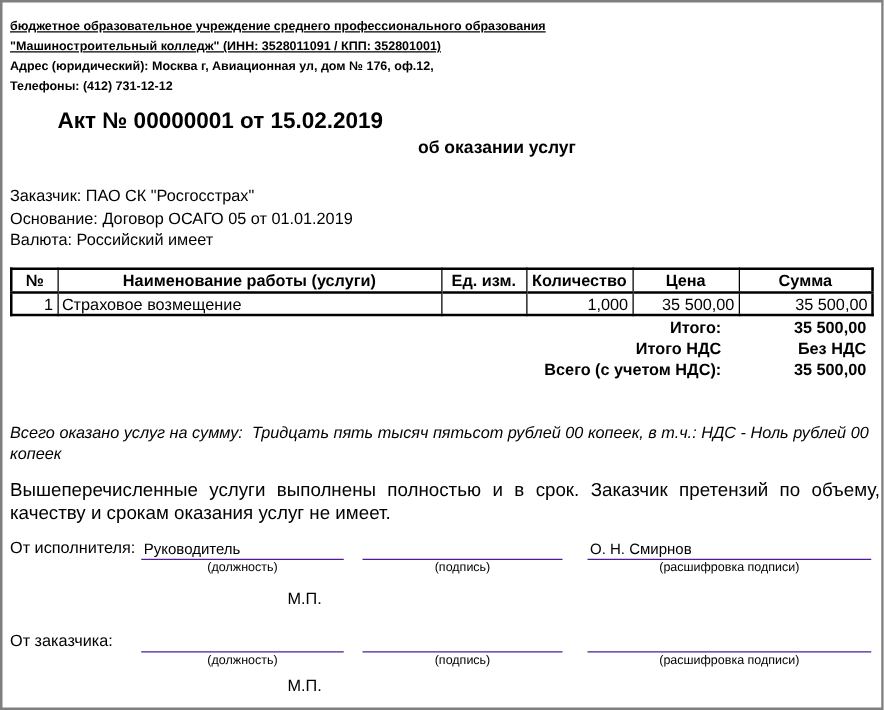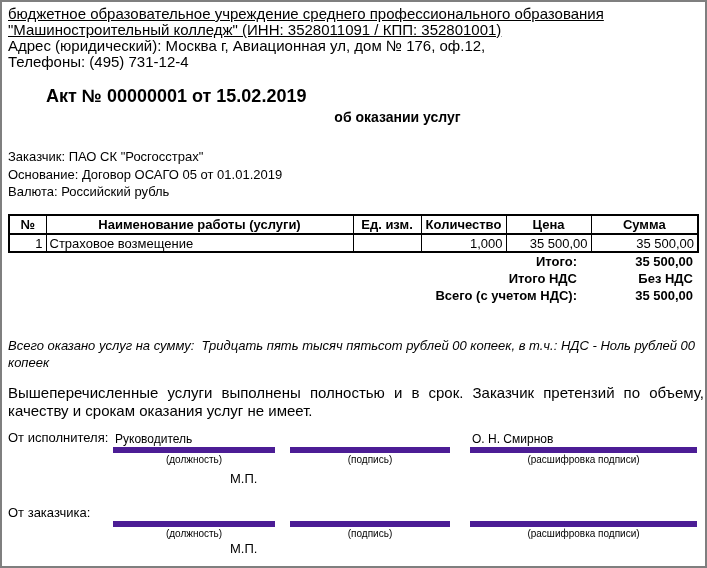--- a/index.html
+++ b/index.html
@@ -2,21 +2,21 @@
 <html><head>
 <meta charset="utf-8">
 <style>
   html, body { margin:0; padding:0; background:#fff; }
   .page {
     position:relative; width:707px; height:568px; box-sizing:border-box;
     background:#ffffff; border:2px solid #7f7f7f; overflow:hidden;
     font-family:"Liberation Sans", sans-serif; color:#000;
   }
   
-  .org { position:absolute; left:6px; top:4px; font-weight:normal; font-size:15px; line-height:16px; }
+  .org { position:absolute; left:6px; top:12px; font-weight:bold; font-size:10px; line-height:16px; }
   .org .underlined { text-decoration:underline; }
   
   .doc-title { position:absolute; left:0; top:84px; width:100%; text-align:left; font-weight:bold; font-size:18px;padding-left:44px; }
   .doc-subtitle { position:absolute; left:0; top:107px; width:100%; text-align:center; font-weight:bold; font-size:14px;margin-left:44px; }
   
   .info { position:absolute; left:6px; top:146px; font-size:13px; line-height:17.5px; }
   
   table.items {
     position:absolute; left:6px; top:212px; width:689px;
     border-collapse:collapse; table-layout:fixed; font-size:13px;
@@ -32,43 +32,43 @@
   .totals { position:absolute; left:6px; top:251px; width:685px; font-weight:bold; font-size:13px; }
   .totals-row { display:flex; line-height:17.2px; }
   .totals-label { width:569px; text-align:right; }
   .totals-value { width:116px; text-align:right; }
   
   .amount-words { position:absolute; left:6px; top:335px; width:696px; font-style:italic; font-size:13px; line-height:17px; white-space:pre-wrap; }
   .disclaimer { position:absolute; left:6px; top:382px; width:696px; font-size:15px; line-height:17.5px; text-align:justify; }
   
   .sig-label { position:absolute; font-size:13px; }
   .sig-group { position:absolute; }
-  .sig-value { height:16px; border-bottom:6px solid #4c1d95; font-size:12px; line-height:16px; padding-left:2px; white-space:nowrap; }
+  .sig-value { height:16px; border-bottom:1px solid #4c1d95; font-size:12px; line-height:16px; padding-left:2px; white-space:nowrap; }
   .sig-caption { text-align:center; font-size:10px; padding-top:1px; }
   .stamp { position:absolute; font-size:13px;text-align:right; }
 </style>
 </head>
 <body>
 
 <div class="page">
 
   <div class="org">
     <div class="underlined">бюджетное образовательное учреждение среднего профессионального образования </div>
     <div class="underlined">"Машиностроительный колледж" (ИНН: 3528011091 / КПП: 352801001)</div>
     <div>Адрес (юридический): Москва г, Авиационная ул, дом № 176, оф.12,</div>
-    <div>Телефоны: (495) 731-12-4</div>
+    <div>Телефоны: (412) 731-12-12</div>
   </div>
 
   <div class="doc-title">Акт № 00000001 от 15.02.2019</div>
   <div class="doc-subtitle">об оказании услуг</div>
 
   <div class="info">
     <div><span>Заказчик:</span> <span>ПАО СК "Росгосстрах"</span></div>
     <div><span>Основание:</span> <span>Договор ОСАГО 05 от 01.01.2019</span></div>
-    <div><span>Валюта:</span> <span>Российский рубль</span></div>
+    <div><span>Валюта:</span> <span>Российский имеет</span></div>
   </div>
 
   <table class="items">
     <colgroup>
       <col style="width:37px">
         <col style="width:307px">
         <col style="width:68px">
       <col style="width:85px">
         <col style="width:85px">
         <col style="width:107px">

